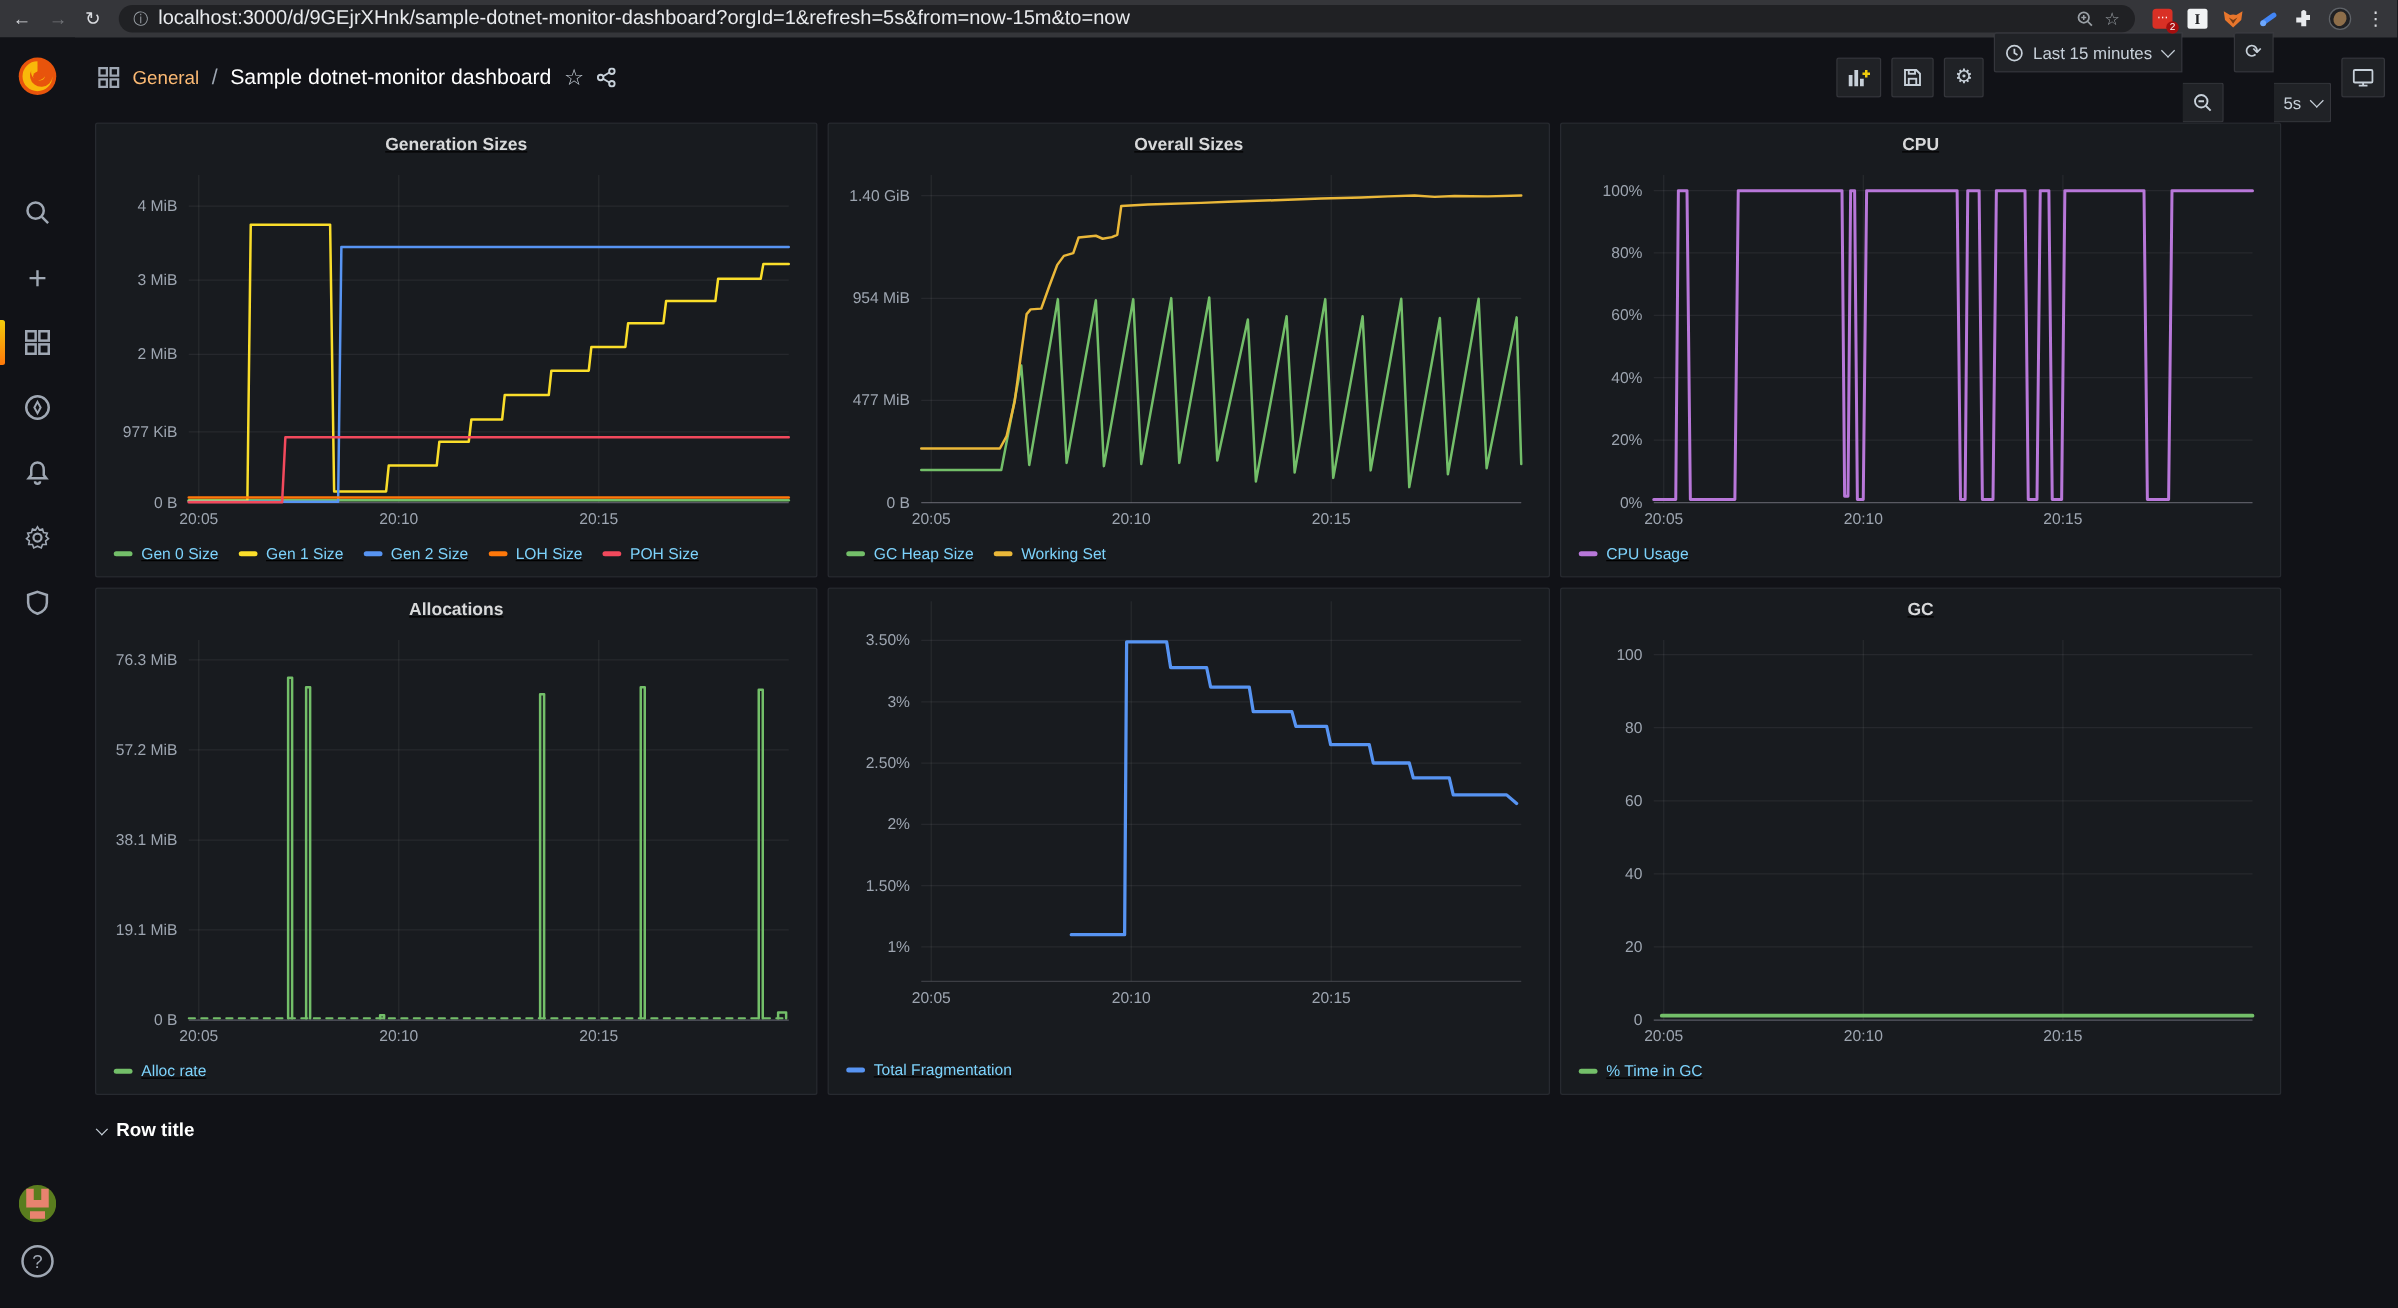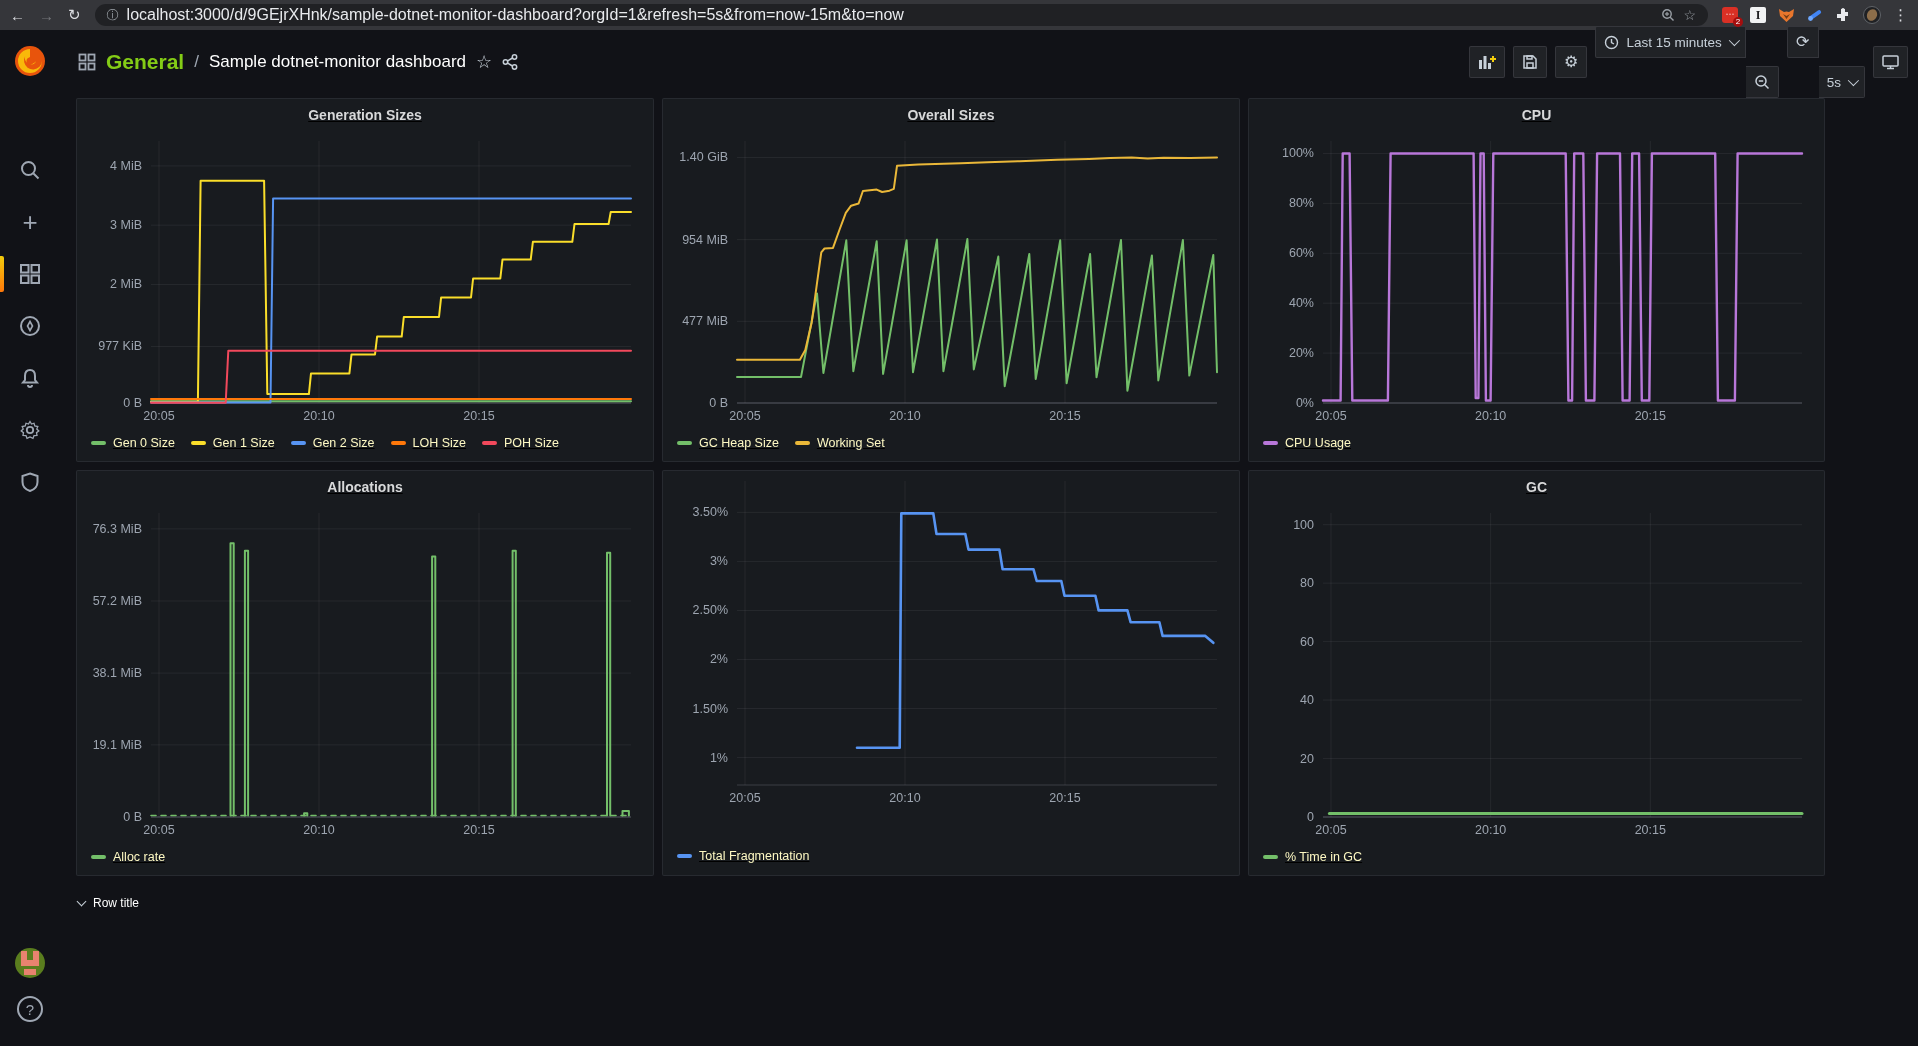--- a/index.html
+++ b/index.html
@@ -27,45 +27,45 @@
   .side-item.active::before { content:""; position:absolute; left:0; top:8px; bottom:8px; width:4px; border-radius:0 2px 2px 0; background:linear-gradient(#f2cc0c,#ff780a); }
   .side-plus { font-size:26px; font-weight:400; }
   .side-spacer { flex:1; }
   .side-avatar { width:30px; height:30px; border-radius:50%; overflow:hidden; margin-bottom:18px; cursor:pointer; }
   .side-help { width:26px; height:26px; border:2px solid #9fa7b3; border-radius:50%; color:#9fa7b3; font-size:15px; display:flex; align-items:center; justify-content:center; margin-bottom:24px; cursor:pointer; }
   .main { flex:1; display:flex; flex-direction:column; }
   
   .dash-header { height:64px; display:flex; align-items:center; padding:0 10px 0 18px; }
   .crumb-left { display:flex; align-items:center; gap:10px; }
   .crumb-grid { color:#9fa7b3; }
-  .crumb-folder { color:#84cc16; font-size:21px; cursor:pointer;font-weight:bold; }
+  .crumb-folder { color:#fdba74; font-size:15px; cursor:pointer; }
   .crumb-sep { color:#9fa7b3; font-size:17px; }
   .crumb-title { color:#ffffff; font-size:17px; cursor:pointer; }
   .mini-icon { color:#c7d0d9; font-size:16px; cursor:pointer; }
   .toolbar { margin-left:auto; display:flex; align-items:center; gap:8px; }
   .tb-btn { height:32px; min-width:32px; background:#202226; border:1px solid rgba(204,204,220,0.12); border-radius:2px;
     display:flex; align-items:center; justify-content:center; gap:7px; padding:0 8px; color:#c7d0d9; font-size:13.5px; cursor:pointer; }
   .tb-group { display:flex; }
   .tb-group .tb-btn:first-child { border-radius:2px 0 0 2px; }
   .tb-group .tb-btn:last-child { border-radius:0 2px 2px 0; border-left:none;margin-top:40px; }
   .caret { width:8px; height:8px; border-right:1.6px solid #c7d0d9; border-bottom:1.6px solid #c7d0d9; transform:rotate(45deg) translateY(-2px); }
   .glyph { font-size:16px; line-height:1; }
   
   .dash-body { margin:4px 93px 0 16px; display:grid; grid-template-columns:repeat(3,1fr); grid-template-rows:364px 406px; gap:8px;text-decoration:underline; }
   .panel { background:#181b1f; border:1px solid rgba(204,204,220,0.09); border-radius:2px; display:flex; flex-direction:column; padding-bottom:6px; }
   .panel-title { height:34px; display:flex; align-items:center; justify-content:center; color:#d8d9da; font-size:14px; font-weight:bold; cursor:pointer; }
   .chart-host { flex:1; margin:0 10px; position:relative; }
   .legend { height:26px; display:flex; align-items:center; gap:16px; padding-left:14px; }
   .legend-item { display:flex; align-items:center; gap:7px; cursor:pointer; }
   .legend-swatch { width:15px; height:4px; border-radius:2px; }
-  .legend-label { color:#fef9c3; font-size:12.5px; }
+  .legend-label { color:#7dd3fc; font-size:12.5px; }
   
   .row-strip { display:flex; align-items:center; gap:8px; margin:20px 0 0 18px; cursor:pointer; }
   .row-chev { width:7px; height:7px; border-right:1.8px solid #c7d0d9; border-bottom:1.8px solid #c7d0d9; transform:rotate(45deg); margin-top:-3px; }
-  .row-label { color:#ffffff; font-size:12px; font-weight:normal; }
+  .row-label { color:#ffffff; font-size:15px; font-weight:bold; }
 </style>
 </head>
 <body>
 
 <div class="browser-bar">
   <span class="nav-glyph">←</span>
   <span class="nav-glyph dim">→</span>
   <span class="nav-glyph">↻</span>
   <div class="url-pill">
     <span class="pill-icon">ⓘ</span>

